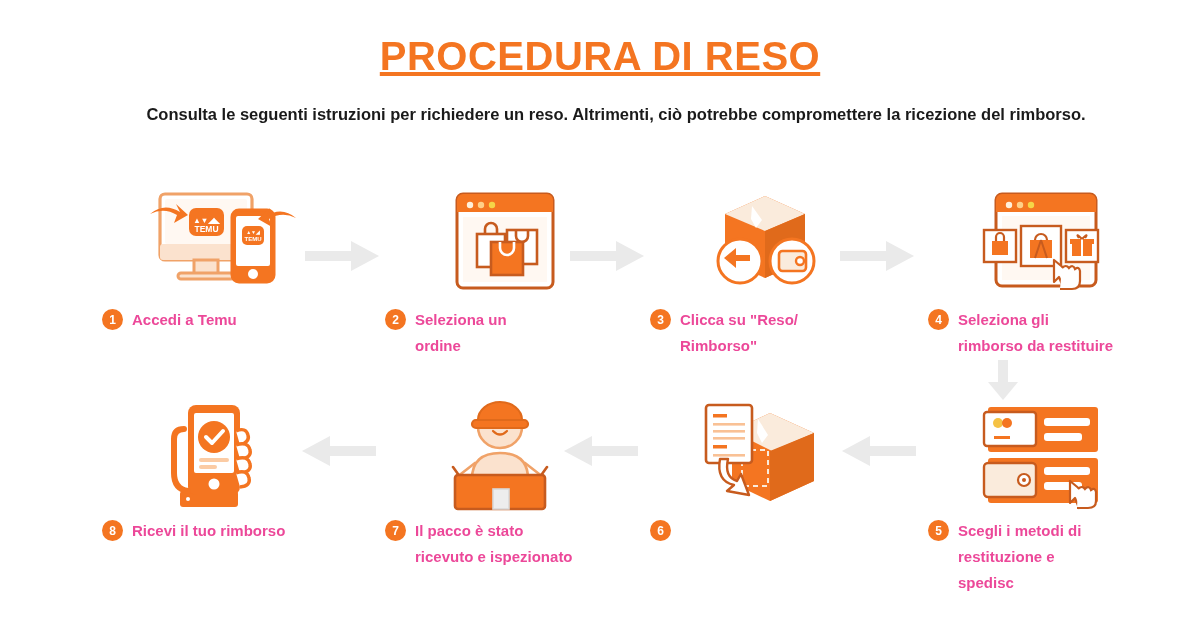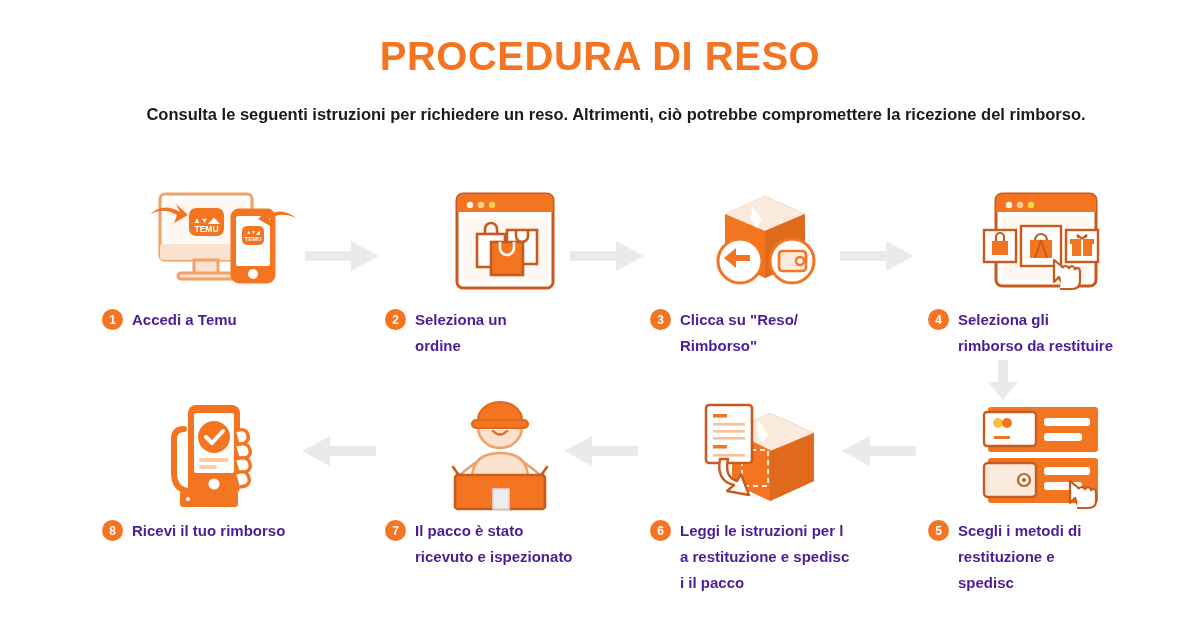--- a/index.html
+++ b/index.html
@@ -9,20 +9,21 @@
     font-family: "Liberation Sans", sans-serif;
     overflow: hidden;
   }
   .page { position: relative; width: 1200px; height: 628px; background: #fff; }
 
   .title {
     position: absolute; top: 34px; left: 0; width: 1200px;
     text-align: center;
     font-size: 40px; font-weight: bold; letter-spacing: 0.5px;
     color: #F47521;
+    text-decoration: underline;
   }
   .subtitle {
     position: absolute; top: 105px; left: 16px; width: 1200px;
     text-align: center;
     font-size: 16.5px; font-weight: bold; color: #1a1a1a;
   }
 
   
   .step { position: absolute; width: 250px; }
   .art {
@@ -38,21 +39,21 @@
   }
   .badge {
     flex: 0 0 auto;
     width: 21px; height: 21px; border-radius: 50%;
     background: #F47521; color: #fff;
     font-size: 12px; font-weight: bold;
     display: flex; align-items: center; justify-content: center;
     margin-top: 2px;
   }
   .label {
-    font-size: 15px; font-weight: bold; color: #4c1d95;
+    font-size: 15px; font-weight: bold; color: #ec4899;
     line-height: 26px; max-width: 190px;
     white-space: pre-line;
   }
 
   
   .arrow { position: absolute; }
   .arrow svg { display: block; }
 
   .row1 { top: 182px; }
   .row2 { top: 393px; }
@@ -273,23 +274,20 @@
           <rect x="33" y="44" width="32" height="2.6" fill="#F9C195"></rect>
           <rect x="33" y="52" width="14" height="3.5" fill="#F47521"></rect>
           <rect x="33" y="61" width="32" height="2.6" fill="#F9C195"></rect>
 
           <path d="M40 66 q-4 22 14 26 l-7 6 l22 4 l-8 -21 l-4 7 q-13 -4 -9 -22 z" fill="#fff" stroke="#C75B1E" stroke-width="2.4" stroke-linejoin="round"></path>
         </svg>
       </div>
     </div>
     <div class="label-row">
       <div class="badge">6</div>
-      <div class="label">Leggi le istruzioni per l
-a restituzione e spedisc
-i il pacco</div>
     </div>
   </div>
 
   <div class="arrow" style="left:562px; top:435px;">
     <svg width="76" height="32" viewBox="0 0 76 32">
         <path d="M76 11 h-46 v-10 l-28 15 l28 15 v-10 h46 z" fill="#EAEAEA"></path>
       </svg>
   </div>
 
   <div class="step row2" style="left:375px;">

